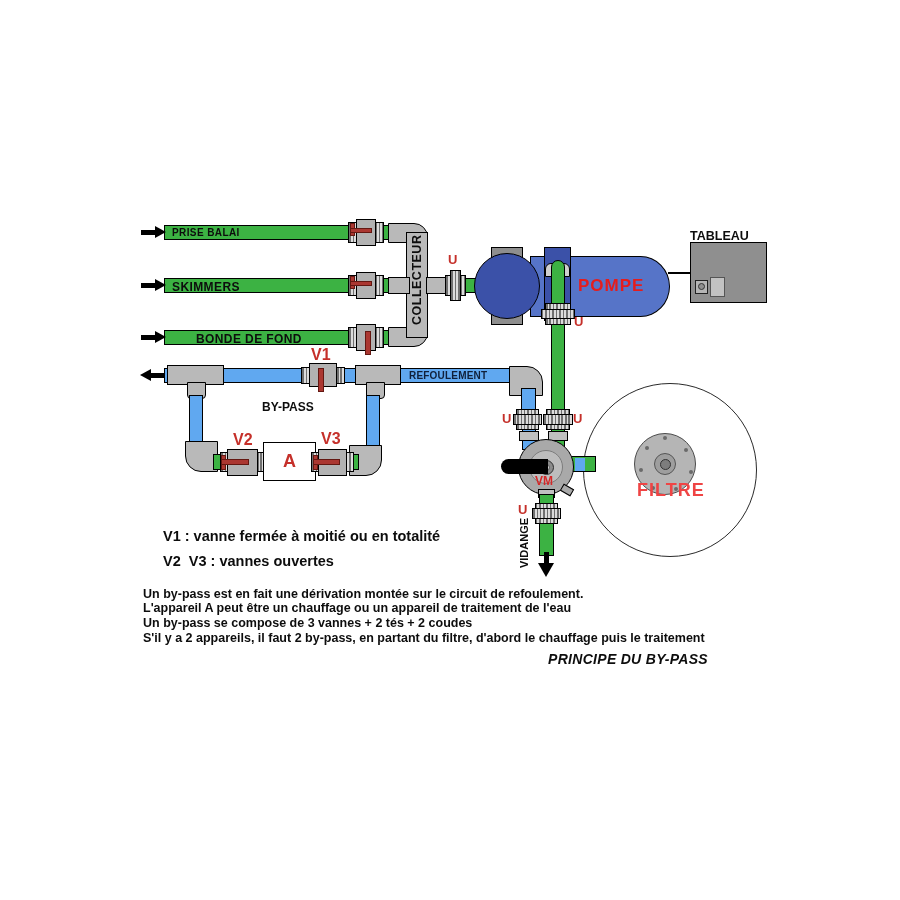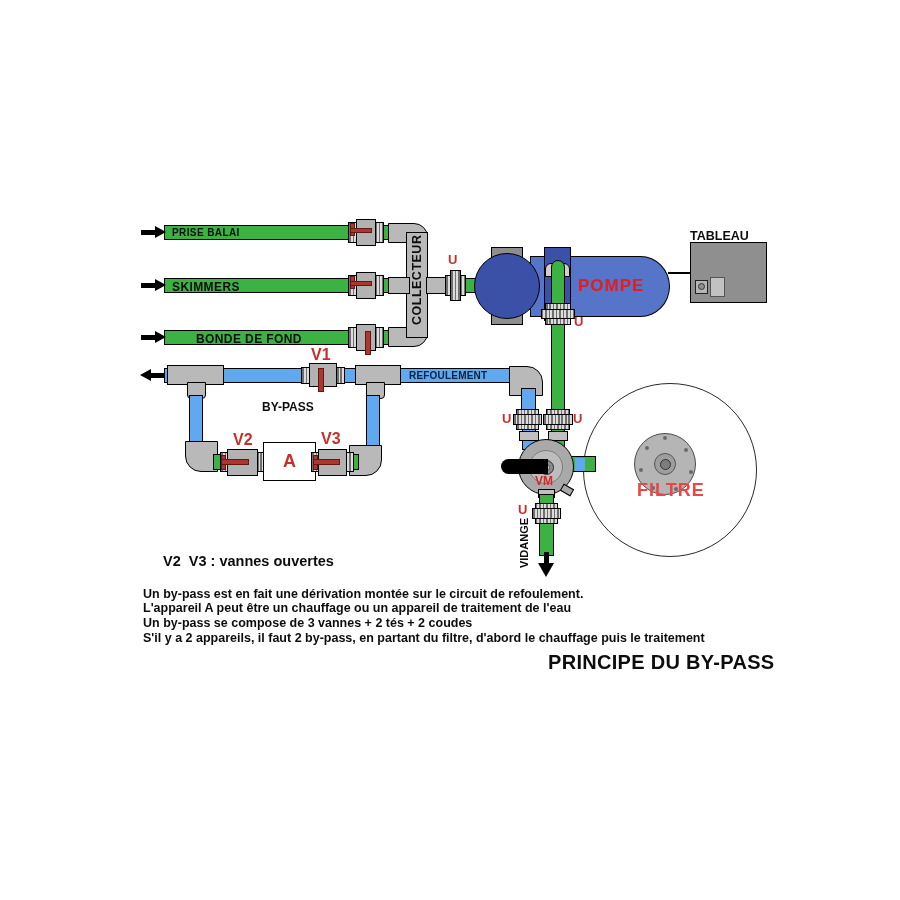--- a/index.html
+++ b/index.html
@@ -173,22 +173,23 @@
   <div class="lbl" style="left:690px;top:229px;font-size:12.5px;">TABLEAU</div>
   <div class="lbl" style="left:409px;top:370px;font-size:10px;letter-spacing:.2px;color:#10203a;">REFOULEMENT</div>
   <div class="lbl" style="left:262px;top:400px;font-size:12px;">BY-PASS</div>
   <div class="rlbl" style="left:311px;top:346px;font-size:16px;">V1</div>
   <div class="rlbl" style="left:233px;top:431px;font-size:16px;">V2</div>
   <div class="rlbl" style="left:321px;top:430px;font-size:16px;">V3</div>
   <div class="rlbl" style="left:535px;top:474px;font-size:12px;color:#d42828;">VM</div>
   <div class="rlbl" style="left:637px;top:468px;font-size:18px;letter-spacing:1px;color:#ef4444;margin-top:12px;">FILTRE</div>
   <div class="lbl" style="left:496px;top:537px;width:56px;text-align:center;font-size:11px;transform:rotate(-90deg);">VIDANGE</div>
 
+  <div class="lbl" style="left:163px;top:528px;font-size:14.5px;">V1 : vanne fermée à moitié ou en totalité</div>
   <div class="lbl" style="left:163px;top:553px;font-size:14.5px;">V2  V3 : vannes ouvertes</div>
 
   <div class="lbl" style="left:143px;top:587px;font-size:12.5px;">Un by-pass est en fait une dérivation montée sur le circuit de refoulement.</div>
   <div class="lbl" style="left:143px;top:601px;font-size:12.5px;">L'appareil A peut être un chauffage ou un appareil de traitement de l'eau</div>
   <div class="lbl" style="left:143px;top:616px;font-size:12.5px;">Un by-pass se compose de 3 vannes + 2 tés + 2 coudes</div>
   <div class="lbl" style="left:143px;top:631px;font-size:12.5px;">S'il y a 2 appareils, il faut 2 by-pass, en partant du filtre, d'abord le chauffage puis le traitement</div>
 
-  <div class="lbl" style="left:548px;top:651px;font-size:20px;letter-spacing:.3px;">PRINCIPE DU BY-PASS</div>
+  <div class="lbl" style="left:548px;top:651px;font-size:14px;letter-spacing:.3px;font-style:italic;">PRINCIPE DU BY-PASS</div>
 
 </div>
 
 </body></html>

